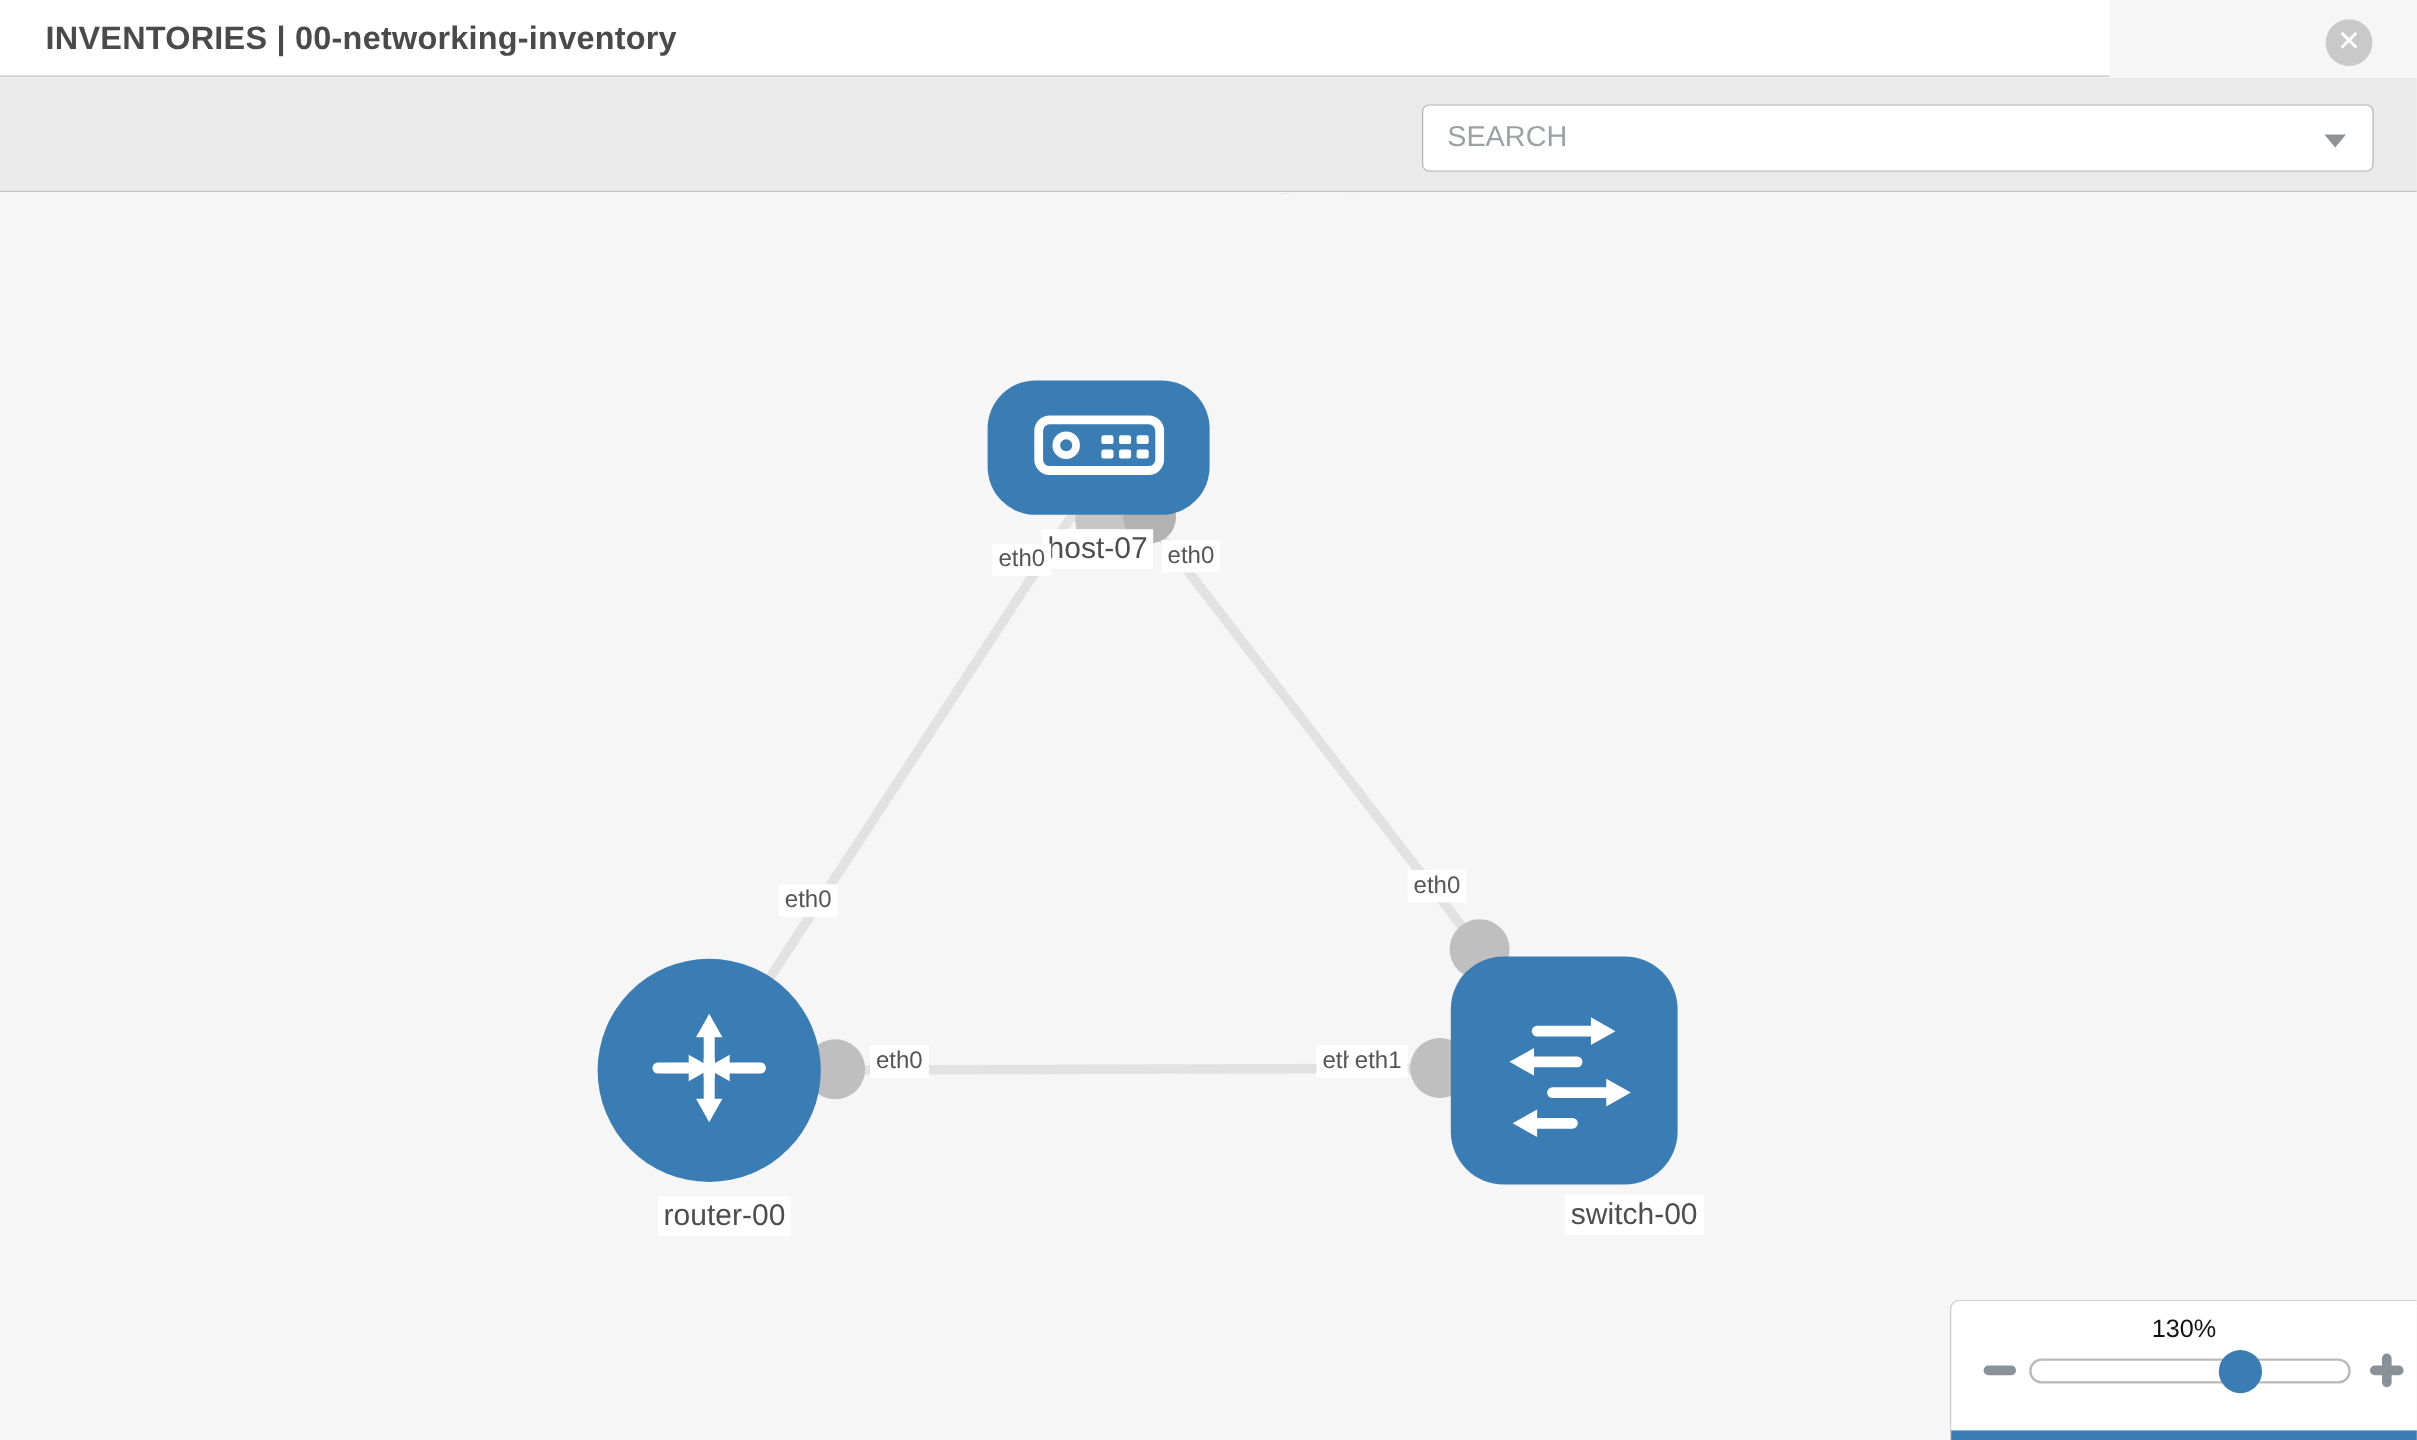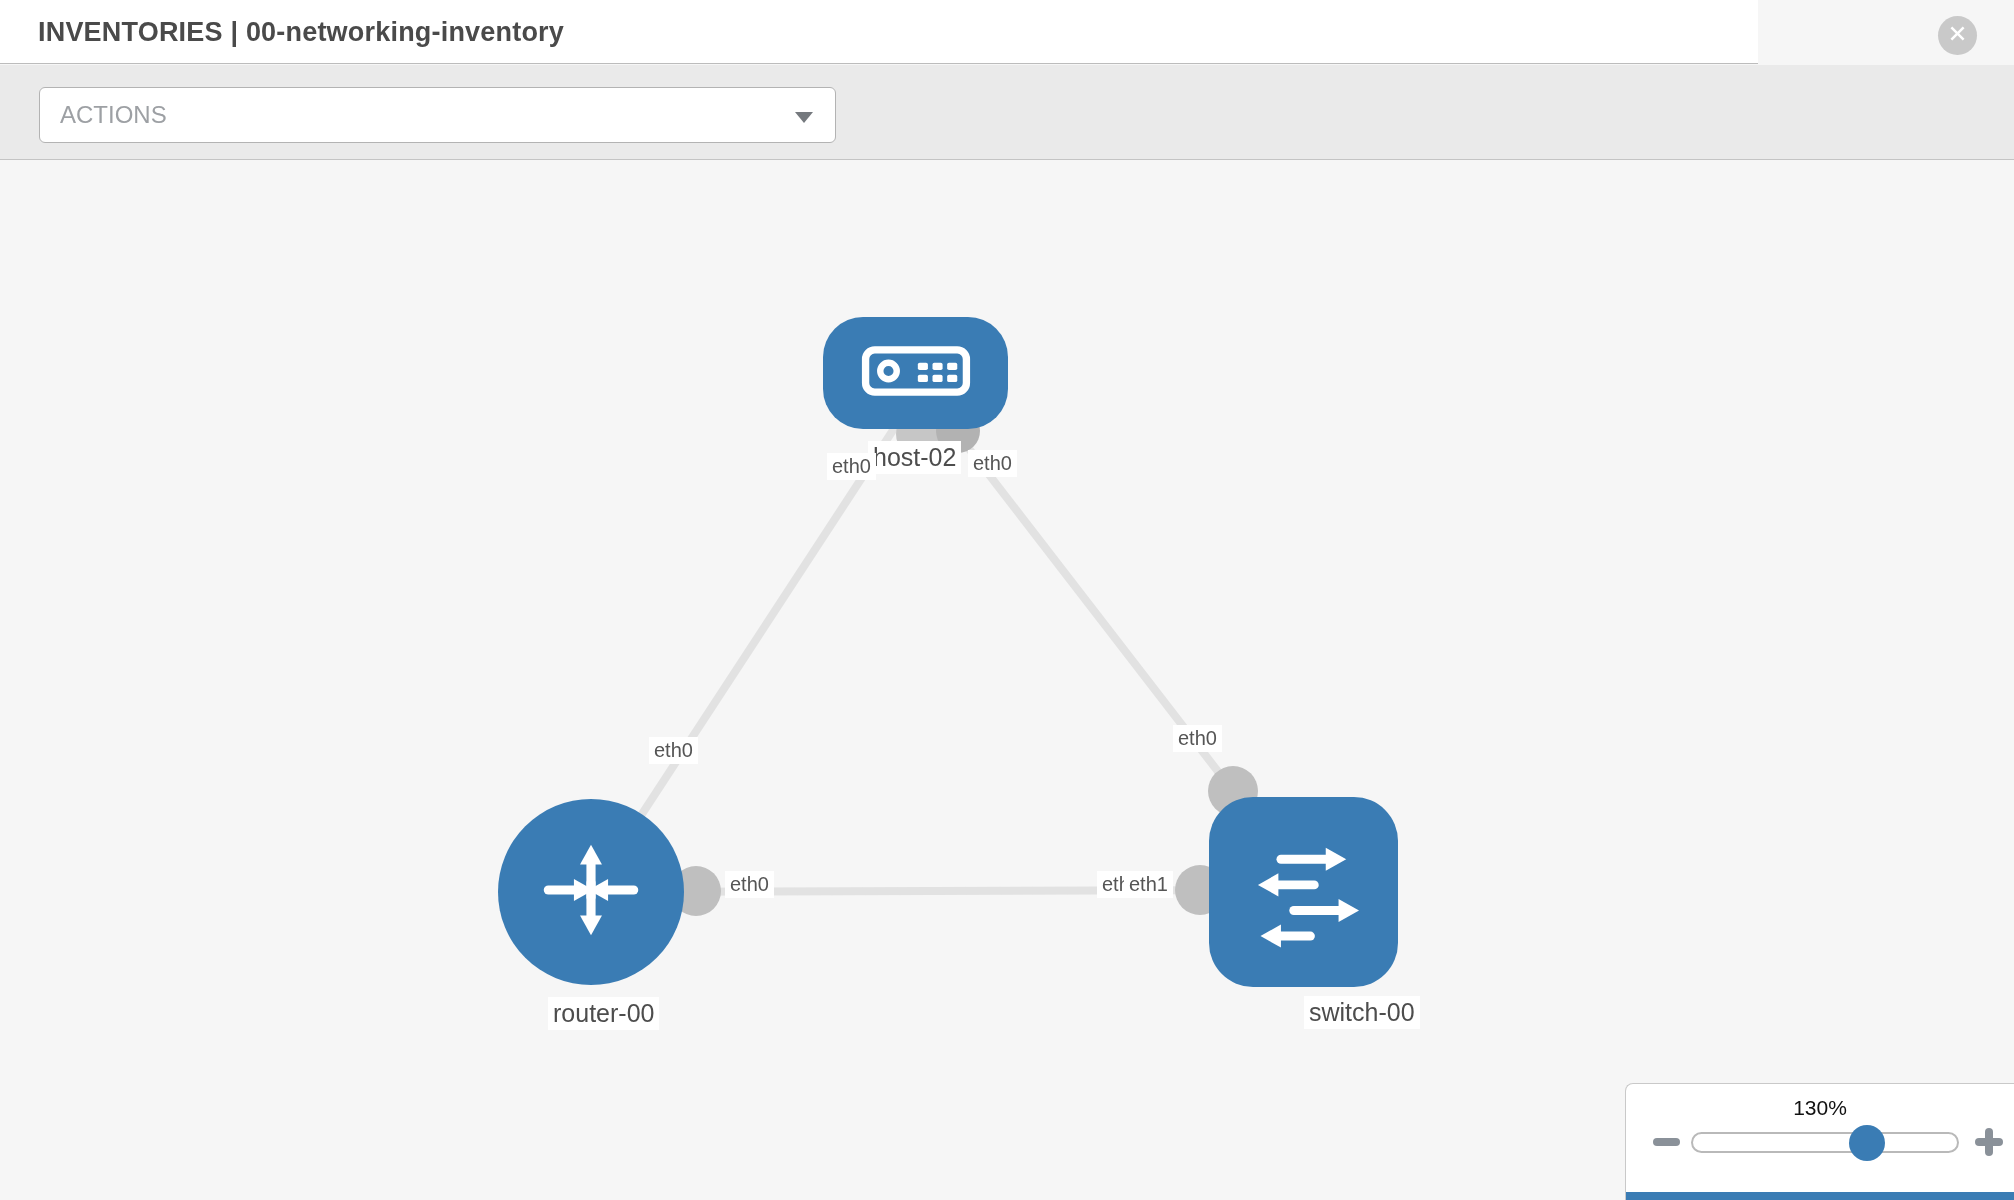--- a/index.html
+++ b/index.html
@@ -110,38 +110,38 @@
   <div class="close-btn">
     <span>
       <svg viewBox="0 0 24 24" width="21" height="21">
         <path d="M4 6 L6 4 L12 10 L18 4 L20 6 L14 12 L20 18 L18 20 L12 14 L6 20 L4 18 L10 12 Z" fill="#ffffff"></path>
       </svg>
     </span>
   </div>
 </div>
 
 <div class="toolbar">
-  <div class="select-box select-actions">
-    <span>ACTIONS</span>
-    <span class="caret"></span>
-  </div>
 
   <div class="tool-icon icon-wrench">
     <svg viewBox="0 0 512 512">
       <path d="M507.7 109.1c-2.4-9.9-14.7-13.3-21.9-6.1l-74.4 74.4-67.9-11.3-11.3-67.9 74.4-74.4c7.3-7.3 3.8-19.7-6.3-22-47.5-11-99.5 2.2-136.5 39.2-39.1 39.1-51.7 94.9-38 144.7L20.1 391c-26.8 26.8-26.8 70.3 0 97.1 26.8 26.8 70.3 26.8 97.1 0l205.3-205.3c49.8 13.8 105.6 1.2 144.7-38 37.1-37 50.3-89.1 40.5-135.7zM88 456c-13.3 0-24-10.7-24-24 0-13.3 10.7-24 24-24s24 10.7 24 24c0 13.3-10.7 24-24 24z"></path>
     </svg>
   </div>
   <div class="tool-icon icon-key">
     <svg viewBox="0 0 512 512">
       <g transform="scale(-1,1) translate(-512,0)">
         <path d="M512 176C512 273.2 433.2 352 336 352c-11.2 0-22.2-1.1-32.8-3.1l-24 27A24 24 0 0 1 261.2 384H224v40c0 13.3-10.7 24-24 24h-40v40c0 13.3-10.7 24-24 24H24c-13.3 0-24-10.7-24-24v-78.1c0-6.4 2.5-12.5 7-17L168.8 231.2C163.1 213.8 160 195.3 160 176 160 78.8 238.8 0 336 0 433.5 0 512 78.5 512 176zM336 128c0 26.5 21.5 48 48 48s48-21.5 48-48-21.5-48-48-48-48 21.5-48 48z"></path>
       </g>
     </svg>
   </div>
 
+  <div class="select-box select-search">
+    <span>SEARCH</span>
+    <span class="caret"></span>
+  </div>
 </div>
 
 <div class="canvas">
 
   <svg class="net-svg" viewBox="0 0 2014 1200">
     <line x1="591" y1="892" x2="916" y2="395" stroke="#e2e2e2" stroke-width="8"></line>
     <line x1="916" y1="380" x2="1233" y2="791" stroke="#e2e2e2" stroke-width="8"></line>
     <line x1="591" y1="892" x2="1303" y2="890" stroke="#e2e2e2" stroke-width="8"></line>
     <circle cx="920" cy="434" r="24" fill="#c6c6c6"></circle>
     <circle cx="958" cy="431" r="22" fill="#b2b2b2"></circle>
@@ -192,21 +192,21 @@
           <line x1="110" y1="172" x2="58" y2="172"></line>
         </g>
         <polygon points="166,52 134,34 134,70" fill="#ffffff"></polygon>
         <polygon points="28,92 60,74 60,110" fill="#ffffff"></polygon>
         <polygon points="186,132 154,114 154,150" fill="#ffffff"></polygon>
         <polygon points="32,172 64,154 64,190" fill="#ffffff"></polygon>
       </svg>
     </span>
   </div>
 
-  <div class="net-label node-label lbl-host" style="top:280px;">host-02</div>
+  <div class="net-label node-label lbl-host" style="top:280px;">host-07</div>
   <div class="net-label node-label lbl-router" style="top:836px;margin-left:20px;">router-00</div>
   <div class="net-label node-label lbl-switch" style="top:835px;">switch-00</div>
 
   <div class="net-label if-label lbl-eth-host-left" style="top:292px;">eth0</div>
   <div class="net-label if-label lbl-eth-host-right" style="top:289px;">eth0</div>
   <div class="net-label if-label lbl-eth-link1" style="top:576px;">eth0</div>
   <div class="net-label if-label lbl-eth-link2" style="top:564px;">eth0</div>
   <div class="net-label if-label lbl-eth-link3" style="top:710px;">eth0</div>
   <div class="net-label if-label lbl-eth-under" style="top:710px;">eth0</div>
   <div class="net-label if-label lbl-eth-over" style="top:710px;text-align:center;">eth1</div>

